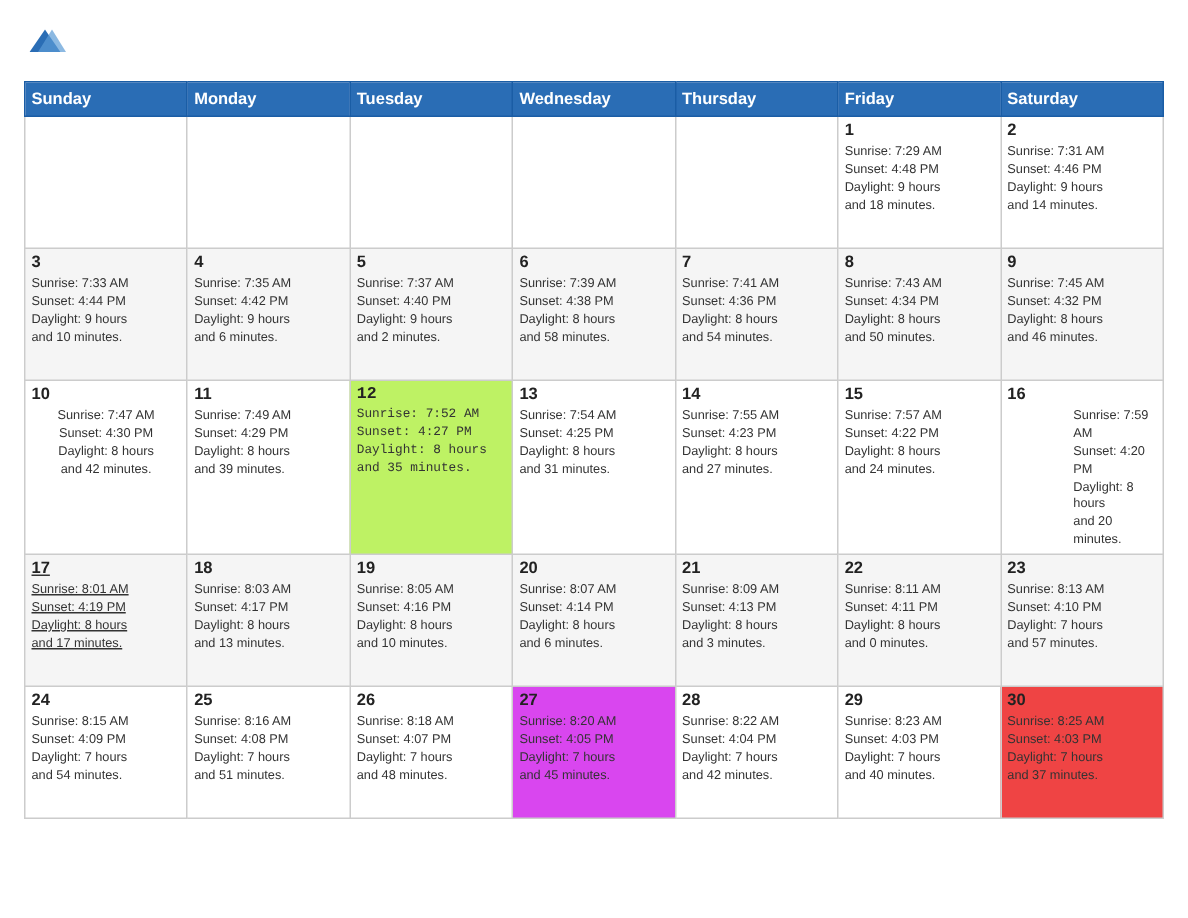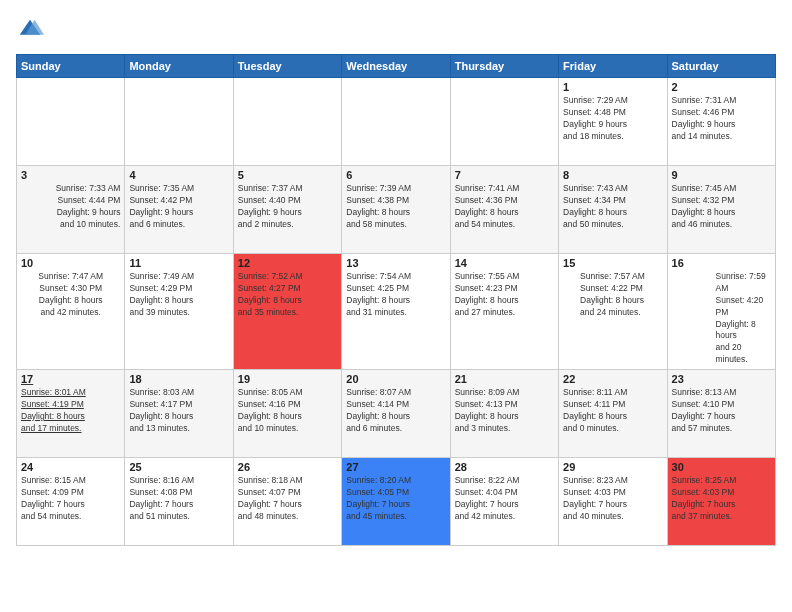--- a/index.html
+++ b/index.html
@@ -152,21 +152,21 @@
             <span class="day-num">2</span>
             <div class="day-info" style="white-space: pre-line;">Sunrise: 7:31 AM
 Sunset: 4:46 PM
 Daylight: 9 hours
 and 14 minutes.</div>
           </td>
         </tr>
         <tr>
           <td style="background: rgb(245, 245, 245);">
             <span class="day-num">3</span>
-            <div class="day-info" style="white-space: pre-line; text-align: right;">Sunrise: 7:33 AM
+            <div class="day-info" style="white-space: pre-line;">Sunrise: 7:33 AM
 Sunset: 4:44 PM
 Daylight: 9 hours
 and 10 minutes.</div>
           </td>
           <td style="background: rgb(245, 245, 245);">
             <span class="day-num">4</span>
             <div class="day-info" style="white-space: pre-line;">Sunrise: 7:35 AM
 Sunset: 4:42 PM
 Daylight: 9 hours
 and 6 minutes.</div>
@@ -215,21 +215,21 @@
 Daylight: 8 hours
 and 42 minutes.</div>
           </td>
           <td style="background: rgb(255, 255, 255);">
             <span class="day-num">11</span>
             <div class="day-info" style="white-space: pre-line;">Sunrise: 7:49 AM
 Sunset: 4:29 PM
 Daylight: 8 hours
 and 39 minutes.</div>
           </td>
-          <td style="background: #ef4444;">
+          <td style="background: #bef264; font-family: Liberation Mono, monospace;">
             <span class="day-num">12</span>
             <div class="day-info" style="white-space: pre-line;">Sunrise: 7:52 AM
 Sunset: 4:27 PM
 Daylight: 8 hours
 and 35 minutes.</div>
           </td>
           <td style="background: rgb(255, 255, 255);">
             <span class="day-num">13</span>
             <div class="day-info" style="white-space: pre-line;">Sunrise: 7:54 AM
 Sunset: 4:25 PM
@@ -238,21 +238,21 @@
           </td>
           <td style="background: rgb(255, 255, 255); margin-left: 16px;">
             <span class="day-num">14</span>
             <div class="day-info" style="white-space: pre-line;">Sunrise: 7:55 AM
 Sunset: 4:23 PM
 Daylight: 8 hours
 and 27 minutes.</div>
           </td>
           <td style="background: rgb(255, 255, 255);">
             <span class="day-num">15</span>
-            <div class="day-info" style="white-space: pre-line; margin-left: 17px;">Sunrise: 7:57 AM
+            <div class="day-info" style="white-space: pre-line;">Sunrise: 7:57 AM
 Sunset: 4:22 PM
 Daylight: 8 hours
 and 24 minutes.</div>
           </td>
           <td style="background: rgb(255, 255, 255);">
             <span class="day-num">16</span>
             <div class="day-info" style="white-space: pre-line; margin-left: 44px;">Sunrise: 7:59 AM
 Sunset: 4:20 PM
 Daylight: 8 hours
 and 20 minutes.</div>
@@ -324,21 +324,21 @@
 Daylight: 7 hours
 and 51 minutes.</div>
           </td>
           <td style="background: rgb(255, 255, 255);">
             <span class="day-num">26</span>
             <div class="day-info" style="white-space: pre-line;">Sunrise: 8:18 AM
 Sunset: 4:07 PM
 Daylight: 7 hours
 and 48 minutes.</div>
           </td>
-          <td style="background: #3b82f6;">
+          <td style="background: #d946ef;">
             <span class="day-num">27</span>
             <div class="day-info" style="white-space: pre-line;">Sunrise: 8:20 AM
 Sunset: 4:05 PM
 Daylight: 7 hours
 and 45 minutes.</div>
           </td>
           <td style="background: rgb(255, 255, 255);">
             <span class="day-num">28</span>
             <div class="day-info" style="white-space: pre-line;">Sunrise: 8:22 AM
 Sunset: 4:04 PM

